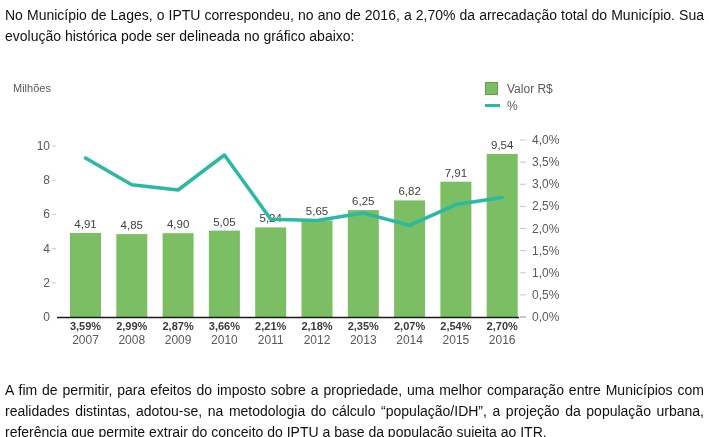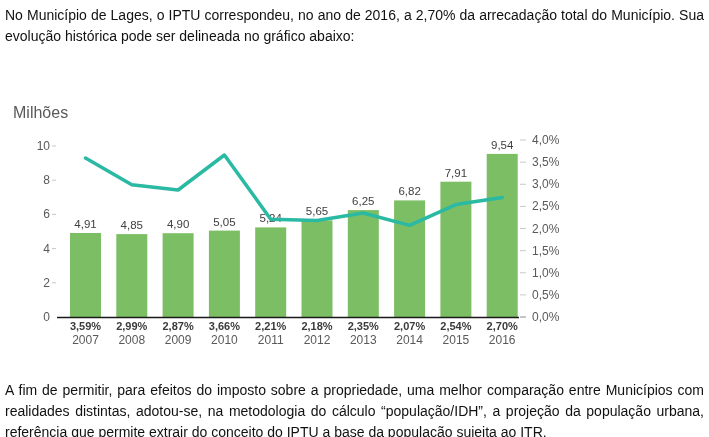--- a/index.html
+++ b/index.html
@@ -22,22 +22,22 @@
   }
   .intro  { top: 5px; }
   .footer { top: 380px; }
   .chart {
     position: absolute;
     top: 60px; left: 0;
     width: 709px; height: 300px;
   }
   .axis-title {
     position: absolute;
-    left: 13px; top: 44px;
-    font-size: 16px;
+    left: 13px; top: 22px;
+    font-size: 11px;
     color: #595959;
   }
   .legend {
     position: absolute;
     left: 485px; top: 21px;
     font-size: 12px;
     color: #595959;
   }
   .legend-row { display: flex; align-items: center; height: 15px; margin-bottom: 2px; }
   .swatch-square {
@@ -57,20 +57,30 @@
 <body>
 
 <div class="page">
 
   <p class="para intro">No Município de Lages, o IPTU correspondeu, no ano de 2016, a 2,70% da arrecadação total do Município. Sua evolução histórica pode ser delineada no gráfico abaixo:</p>
 
   <div class="chart" id="chart">
 
     <div class="axis-title">Milhões</div>
 
+    <div class="legend">
+      <div class="legend-row">
+        <span class="swatch-square" id="swatch-bar" style="background: rgb(124, 190, 99); border-color: rgb(93, 162, 75);"></span>
+        <span class="legend-label">Valor R$</span>
+      </div>
+      <div class="legend-row">
+        <span class="swatch-line" id="swatch-line" style="background: rgb(42, 185, 162);"></span>
+        <span class="legend-label">%</span>
+      </div>
+    </div>
 
     <svg id="plot" width="709" height="300">
         <rect x="70.0" y="173.0" width="31" height="84.0" fill="#7cbe63"></rect>
         <text x="85.5" y="168.0" text-anchor="middle" font-size="11.5" fill="#404040">4,91</text>
         <rect x="116.3" y="174.1" width="31" height="82.9" fill="#7cbe63"></rect>
         <text x="131.8" y="169.1" text-anchor="middle" font-size="11.5" fill="#404040">4,85</text>
         <rect x="162.6" y="173.2" width="31" height="83.8" fill="#7cbe63"></rect>
         <text x="178.1" y="168.2" text-anchor="middle" font-size="11.5" fill="#404040">4,90</text>
         <rect x="208.9" y="170.6" width="31" height="86.4" fill="#7cbe63"></rect>
         <text x="224.4" y="165.6" text-anchor="middle" font-size="11.5" fill="#404040">5,05</text>

